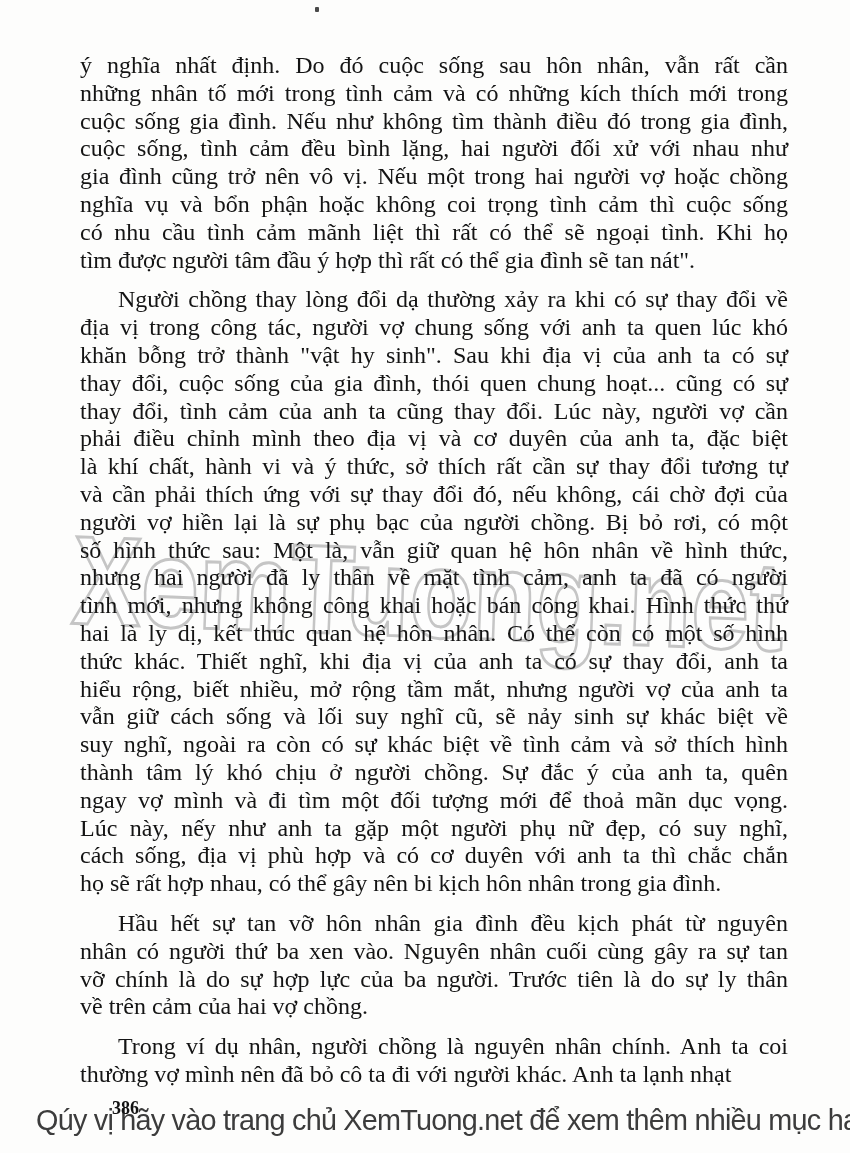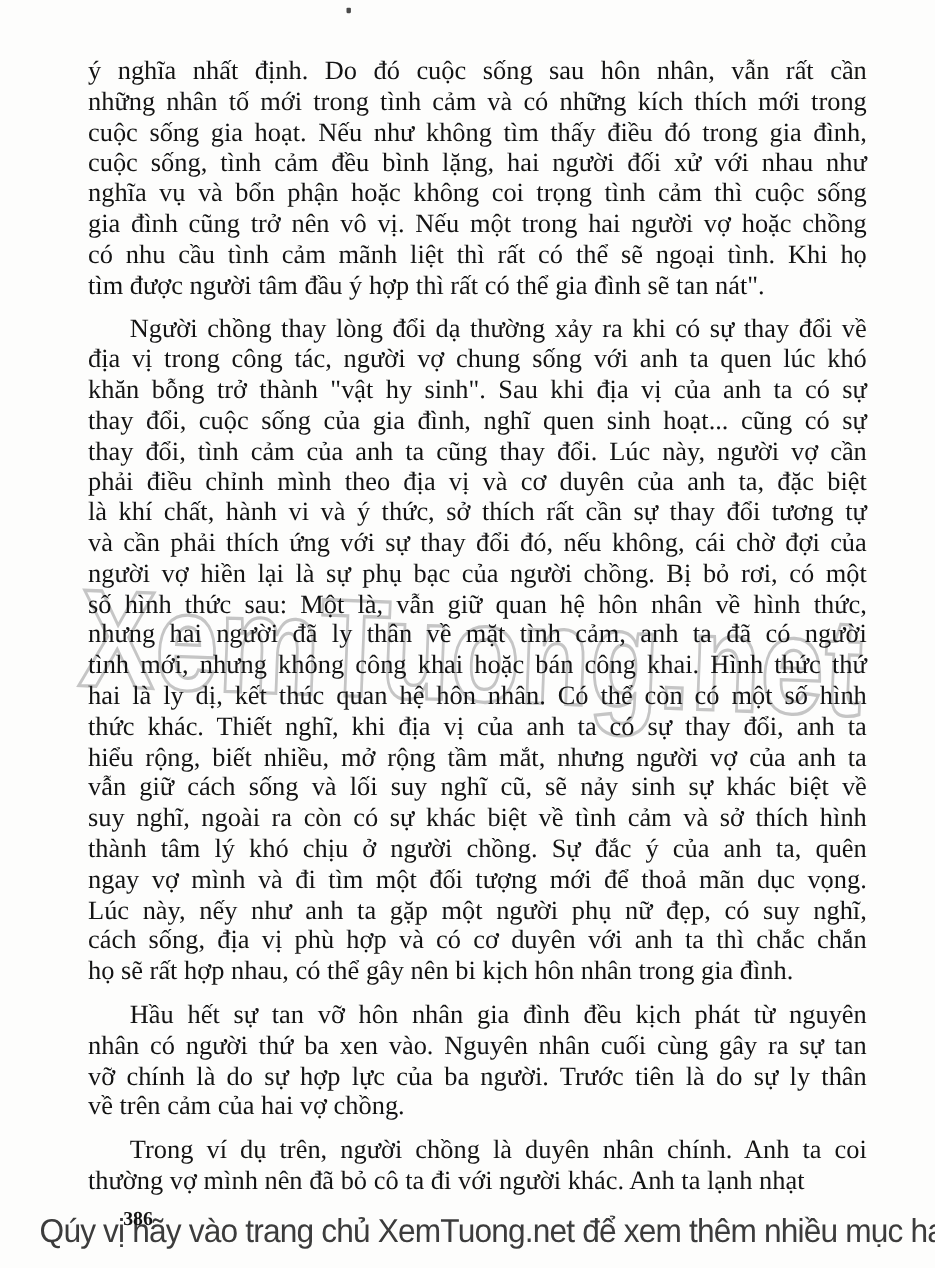--- a/index.html
+++ b/index.html
@@ -99,32 +99,32 @@
   <div id="speck"></div>
 
   <svg id="watermark" width="780" height="170" viewBox="0 0 780 170">
     <text x="6" y="120" font-size="126" textLength="712" lengthAdjust="spacingAndGlyphs" fill="rgba(255,255,255,0.55)" stroke="#c5c5c5" stroke-width="3">XemTuong.net</text>
   </svg>
 
   <div id="text-block" style="color: rgb(20, 20, 20);">
       <div class="paragraph">
         <div class="line">ý nghĩa nhất định. Do đó cuộc sống sau hôn nhân, vẫn rất cần</div>
         <div class="line">những nhân tố mới trong tình cảm và có những kích thích mới trong</div>
-        <div class="line">cuộc sống gia hoạt. Nếu như không tìm thấy điều đó trong gia đình,</div>
+        <div class="line">cuộc sống gia đình. Nếu như không tìm thành điều đó trong gia đình,</div>
         <div class="line">cuộc sống, tình cảm đều bình lặng, hai người đối xử với nhau như</div>
+        <div class="line">gia đình cũng trở nên vô vị. Nếu một trong hai người vợ hoặc chồng</div>
         <div class="line">nghĩa vụ và bổn phận hoặc không coi trọng tình cảm thì cuộc sống</div>
-        <div class="line">gia đình cũng trở nên vô vị. Nếu một trong hai người vợ hoặc chồng</div>
         <div class="line">có nhu cầu tình cảm mãnh liệt thì rất có thể sẽ ngoại tình. Khi họ</div>
         <div class="line last">tìm được người tâm đầu ý hợp thì rất có thể gia đình sẽ tan nát".</div>
       </div>
       <div class="paragraph">
         <div class="line indent">Người chồng thay lòng đổi dạ thường xảy ra khi có sự thay đổi về</div>
         <div class="line">địa vị trong công tác, người vợ chung sống với anh ta quen lúc khó</div>
         <div class="line">khăn bỗng trở thành "vật hy sinh". Sau khi địa vị của anh ta có sự</div>
-        <div class="line">thay đổi, cuộc sống của gia đình, nghĩ quen sinh hoạt... cũng có sự</div>
+        <div class="line">thay đổi, cuộc sống của gia đình, thói quen chung hoạt... cũng có sự</div>
         <div class="line">thay đổi, tình cảm của anh ta cũng thay đổi. Lúc này, người vợ cần</div>
         <div class="line">phải điều chỉnh mình theo địa vị và cơ duyên của anh ta, đặc biệt</div>
         <div class="line">là khí chất, hành vi và ý thức, sở thích rất cần sự thay đổi tương tự</div>
         <div class="line">và cần phải thích ứng với sự thay đổi đó, nếu không, cái chờ đợi của</div>
         <div class="line">người vợ hiền lại là sự phụ bạc của người chồng. Bị bỏ rơi, có một</div>
         <div class="line">số hình thức sau: Một là, vẫn giữ quan hệ hôn nhân về hình thức,</div>
         <div class="line">nhưng hai người đã ly thân về mặt tình cảm, anh ta đã có người</div>
         <div class="line">tình mới, nhưng không công khai hoặc bán công khai. Hình thức thứ</div>
         <div class="line">hai là ly dị, kết thúc quan hệ hôn nhân. Có thể còn có một số hình</div>
         <div class="line">thức khác. Thiết nghĩ, khi địa vị của anh ta có sự thay đổi, anh ta</div>
@@ -137,21 +137,21 @@
         <div class="line">cách sống, địa vị phù hợp và có cơ duyên với anh ta thì chắc chắn</div>
         <div class="line last">họ sẽ rất hợp nhau, có thể gây nên bi kịch hôn nhân trong gia đình.</div>
       </div>
       <div class="paragraph">
         <div class="line indent">Hầu hết sự tan vỡ hôn nhân gia đình đều kịch phát từ nguyên</div>
         <div class="line">nhân có người thứ ba xen vào. Nguyên nhân cuối cùng gây ra sự tan</div>
         <div class="line">vỡ chính là do sự hợp lực của ba người. Trước tiên là do sự ly thân</div>
         <div class="line last">về trên cảm của hai vợ chồng.</div>
       </div>
       <div class="paragraph">
-        <div class="line indent">Trong ví dụ trên, người chồng là duyên nhân chính. Anh ta coi</div>
+        <div class="line indent">Trong ví dụ nhân, người chồng là nguyên nhân chính. Anh ta coi</div>
         <div class="line last">thường vợ mình nên đã bỏ cô ta đi với người khác. Anh ta lạnh nhạt</div>
       </div>
     </div>
 
   <div id="footer-line" style="color: rgb(60, 60, 60);">Qúy vị hãy vào trang chủ XemTuong.net để xem thêm nhiều mục hay khác</div>
 
   <div id="page-number">386</div>
 
 </div>
 

